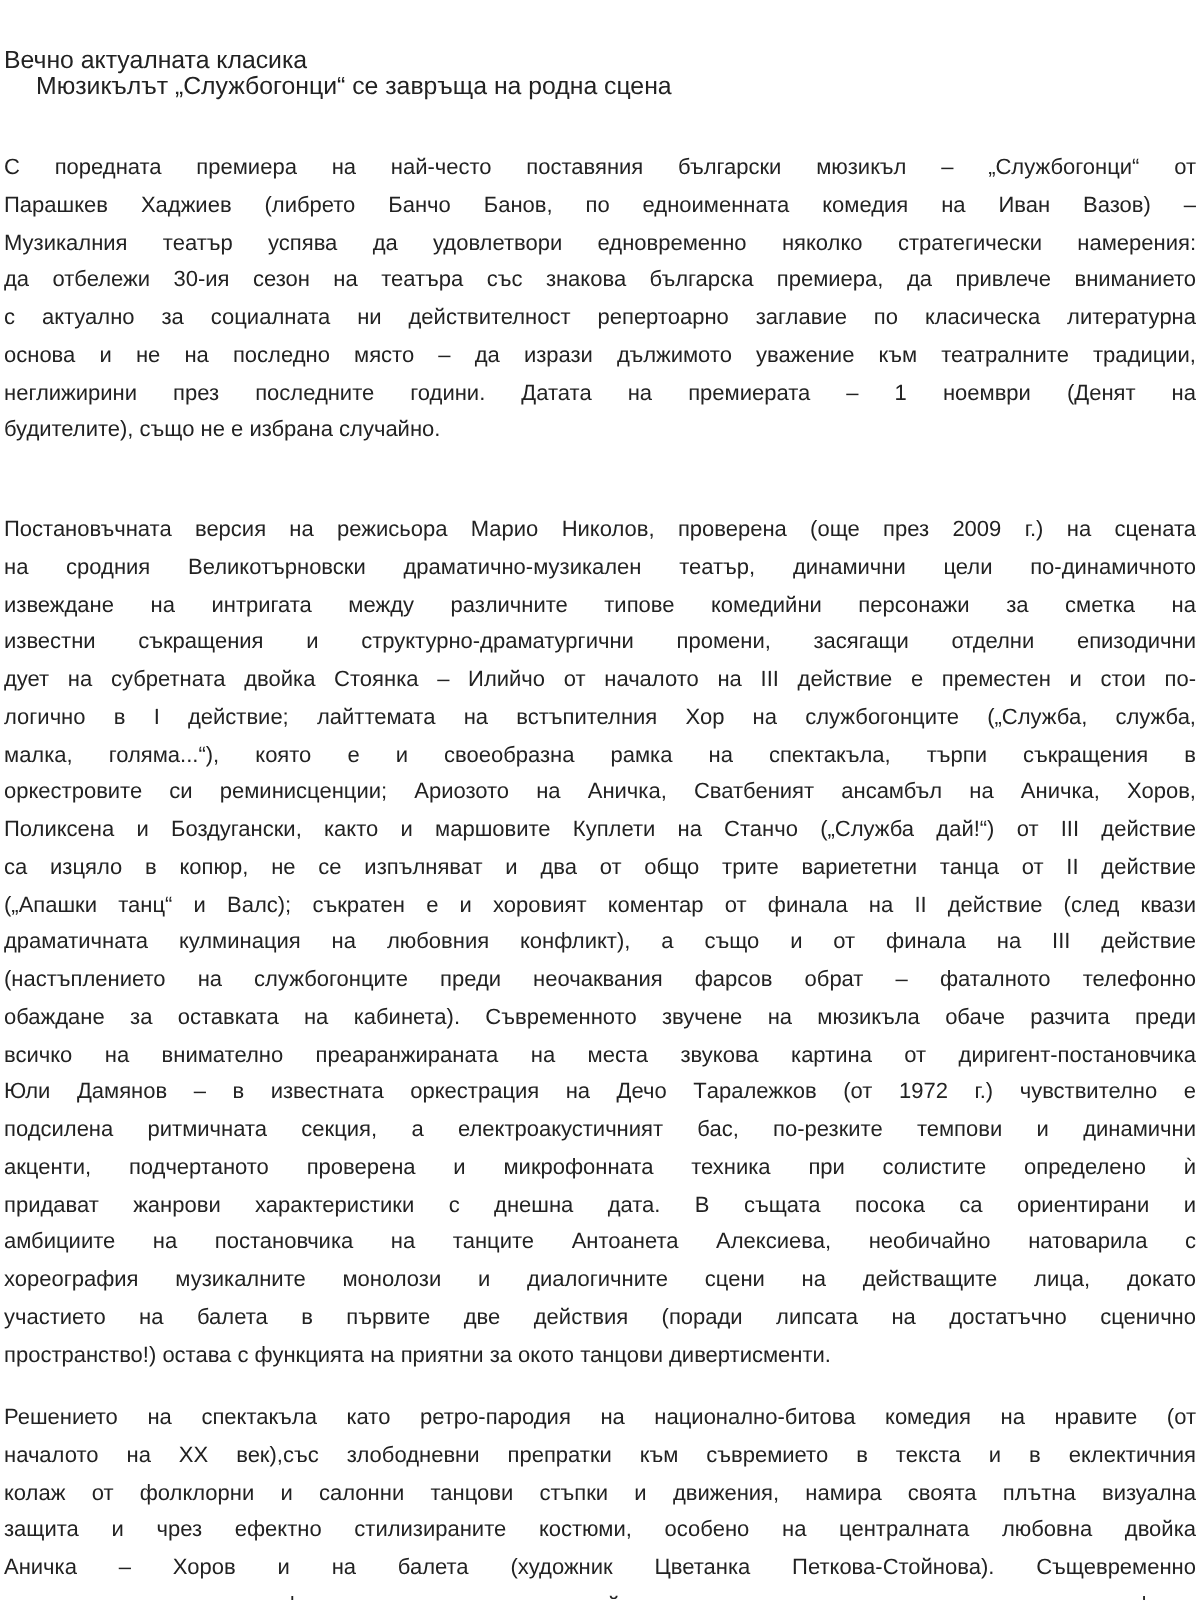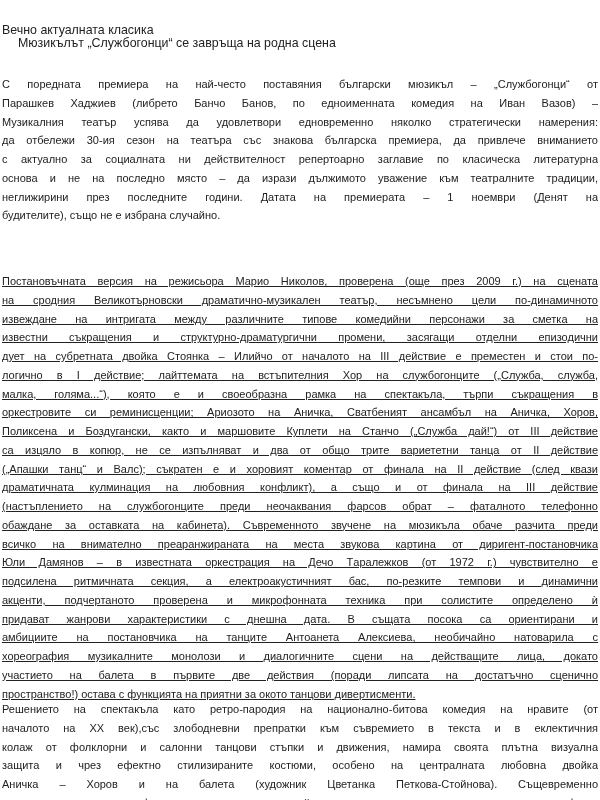--- a/index.html
+++ b/index.html
@@ -50,21 +50,21 @@
       font-size: 11px;
       text-align: justify;
       text-align-last: justify;
       white-space: nowrap;
       overflow: hidden;
     }
     .line.last {
       text-align-last: left;
     }
     #p1 { top: 75px; }
-    #p2 { top: 272px; text-decoration: underline; }
+    #p2 { top: 256px; }
     #p3 { top: 700px; }
   </style>
 </head>
 <body>
 
 <div class="page">
   <div class="kicker">Вечно актуалната класика</div>
   <div class="headline">Мюзикълът „Службогонци“ се завръща на родна сцена</div>
 
   <div class="para" id="p1">
@@ -73,21 +73,21 @@
     <span class="line">Музикалния театър успява да удовлетвори едновременно няколко стратегически намерения:</span>
     <span class="line">да отбележи 30-ия сезон на театъра със знакова българска премиера, да привлече вниманието</span>
     <span class="line">с актуално за социалната ни действителност репертоарно заглавие по класическа литературна</span>
     <span class="line">основа и не на последно място – да изрази дължимото уважение към театралните традиции,</span>
     <span class="line">неглижирини през последните години. Датата на премиерата – 1 ноември (Денят на</span>
     <span class="line last">будителите), също не е избрана случайно.</span>
   </div>
 
   <div class="para" id="p2">
     <span class="line">Постановъчната версия на режисьора Марио Николов, проверена (още през 2009 г.) на сцената</span>
-    <span class="line">на сродния Великотърновски драматично-музикален театър, несъмнено цели по-динамичното</span>
+    <span class="line">на сродния Великотърновски драматично-музикален театър, динамични цели по-динамичното</span>
     <span class="line">извеждане на интригата между различните типове комедийни персонажи за сметка на</span>
     <span class="line">известни съкращения и структурно-драматургични промени, засягащи отделни епизодични</span>
     <span class="line">дует на субретната двойка Стоянка – Илийчо от началото на III действие е преместен и стои по-</span>
     <span class="line">логично в I действие; лайттемата на встъпителния Хор на службогонците („Служба, служба,</span>
     <span class="line">малка, голяма...“), която е и своеобразна рамка на спектакъла, търпи съкращения в</span>
     <span class="line">оркестровите си реминисценции; Ариозото на Аничка, Сватбеният ансамбъл на Аничка, Хоров,</span>
     <span class="line">Поликсена и Боздугански, както и маршовите Куплети на Станчо („Служба дай!“) от III действие</span>
     <span class="line">са изцяло в копюр, не се изпълняват и два от общо трите вариететни танца от II действие</span>
     <span class="line">(„Апашки танц“ и Валс); съкратен е и хоровият коментар от финала на II действие (след квази</span>
     <span class="line">драматичната кулминация на любовния конфликт), а също и от финала на III действие</span>

